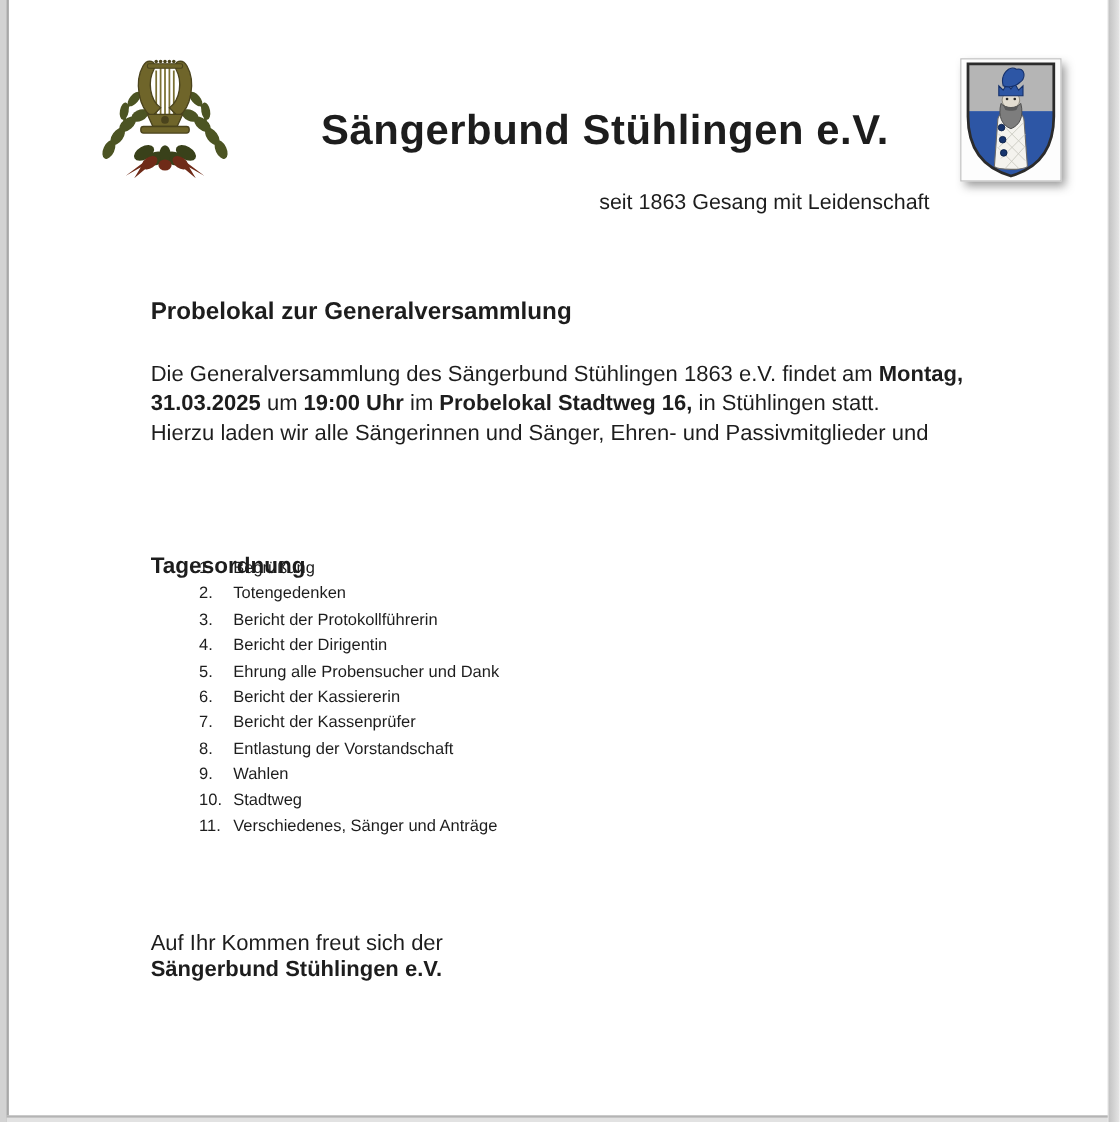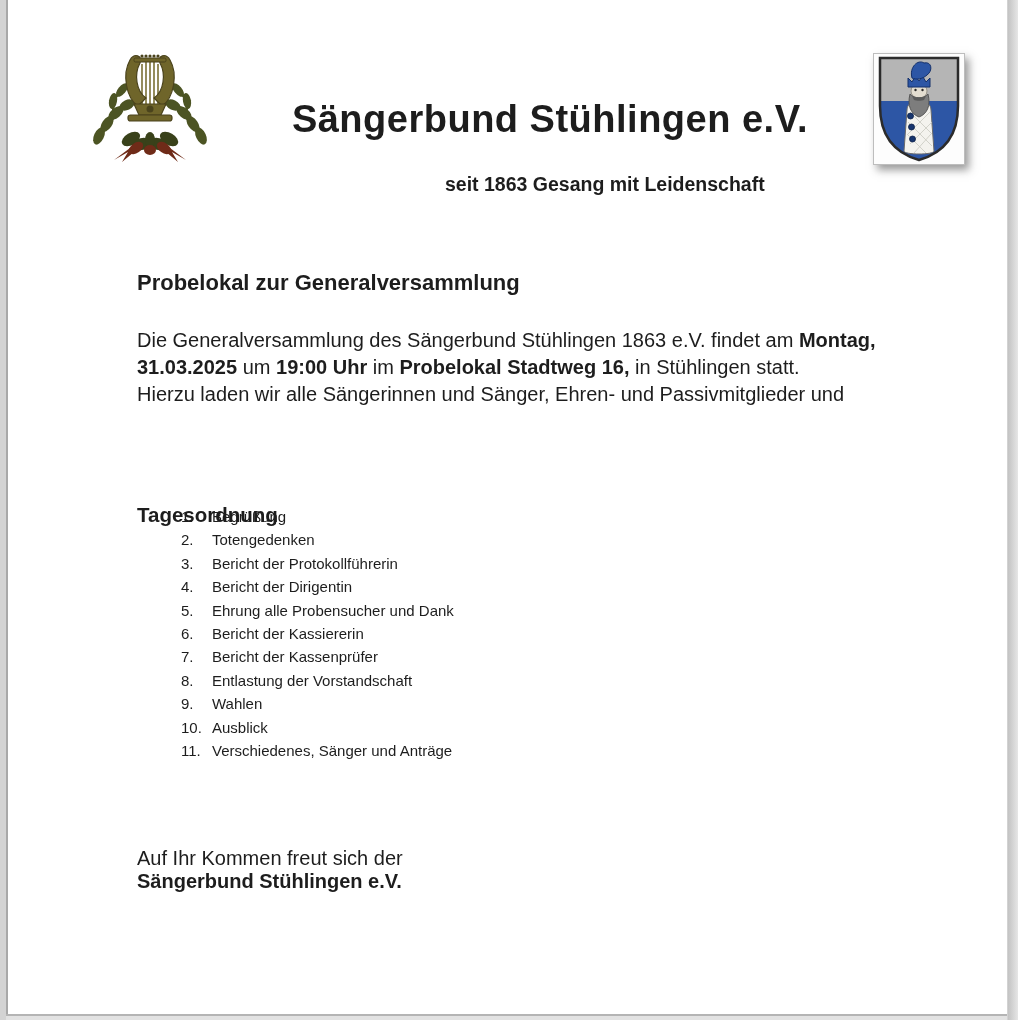--- a/index.html
+++ b/index.html
@@ -11,22 +11,22 @@
   }
   .abs{position:absolute;}
   
   .edge-left{left:0;top:0;bottom:0;width:6px;background:#d3d3d3;border-right:2px solid #a8a8a8;}
   .edge-right{left:1007px;top:0;bottom:0;right:0;background:linear-gradient(to right,#c3c3c3,#e6e6e6);border-left:1px solid #d2d2d2;}
   .edge-bottom{left:6px;right:11px;top:1014px;height:6px;background:#e2e2e2;border-top:2px solid #b4b4b4;}
   
   .lyre{left:84px;top:44px;width:132px;height:124px;}
   .club-title{left:210px;top:98px;width:680px;text-align:center;
     font-size:38px;font-weight:700;letter-spacing:.5px;white-space:nowrap;}
-  .club-tagline{left:445px;top:173px;width:400px;text-align:left;
-    font-size:19.5px;white-space:nowrap;font-weight:bold;}
+  .club-tagline{left:445px;top:173px;width:400px;text-align:right;
+    font-size:19.5px;white-space:nowrap;}
   .crest{left:873px;top:53px;width:90px;height:110px;background:#fdfdfd;
     border:1px solid #bdbdbd;box-shadow:4px 5px 8px rgba(55,55,55,.5);}
   
   .doc-heading{left:137px;top:270px;font-size:22px;font-weight:700;white-space:nowrap;}
   .intro{left:137px;top:327px;font-size:20px;line-height:27px;}
   .intro .tline{white-space:nowrap;}
   .agenda-heading{left:137px;top:463px;font-size:20.5px;font-weight:700;white-space:nowrap;margin-top:40px;}
   .agenda{left:137px;top:505px;font-size:15px;line-height:23.4px;margin-left:44px;}
   .agenda .row{white-space:nowrap;}
   .agenda .num{display:inline-block;width:31px;}
@@ -152,18 +152,18 @@
 <div class="abs agenda">
   <div class="row"><span class="num">1.</span><span>Begrüßung</span></div>
   <div class="row"><span class="num">2.</span><span>Totengedenken</span></div>
   <div class="row"><span class="num">3.</span><span>Bericht der Protokollführerin</span></div>
   <div class="row"><span class="num">4.</span><span>Bericht der Dirigentin</span></div>
   <div class="row"><span class="num">5.</span><span>Ehrung alle Probensucher und Dank</span></div>
   <div class="row"><span class="num">6.</span><span>Bericht der Kassiererin</span></div>
   <div class="row"><span class="num">7.</span><span>Bericht der Kassenprüfer</span></div>
   <div class="row"><span class="num">8.</span><span>Entlastung der Vorstandschaft</span></div>
   <div class="row"><span class="num">9.</span><span>Wahlen</span></div>
-  <div class="row"><span class="num">10.</span><span>Ausblick</span></div>
+  <div class="row"><span class="num">10.</span><span>Stadtweg</span></div>
   <div class="row"><span class="num">11.</span><span>Verschiedenes, Sänger und Anträge</span></div>
 </div>
 
 <div class="abs closing-1">Auf Ihr Kommen freut sich der</div>
 <div class="abs closing-2">Sängerbund Stühlingen e.V.</div>
 
 </body></html>

